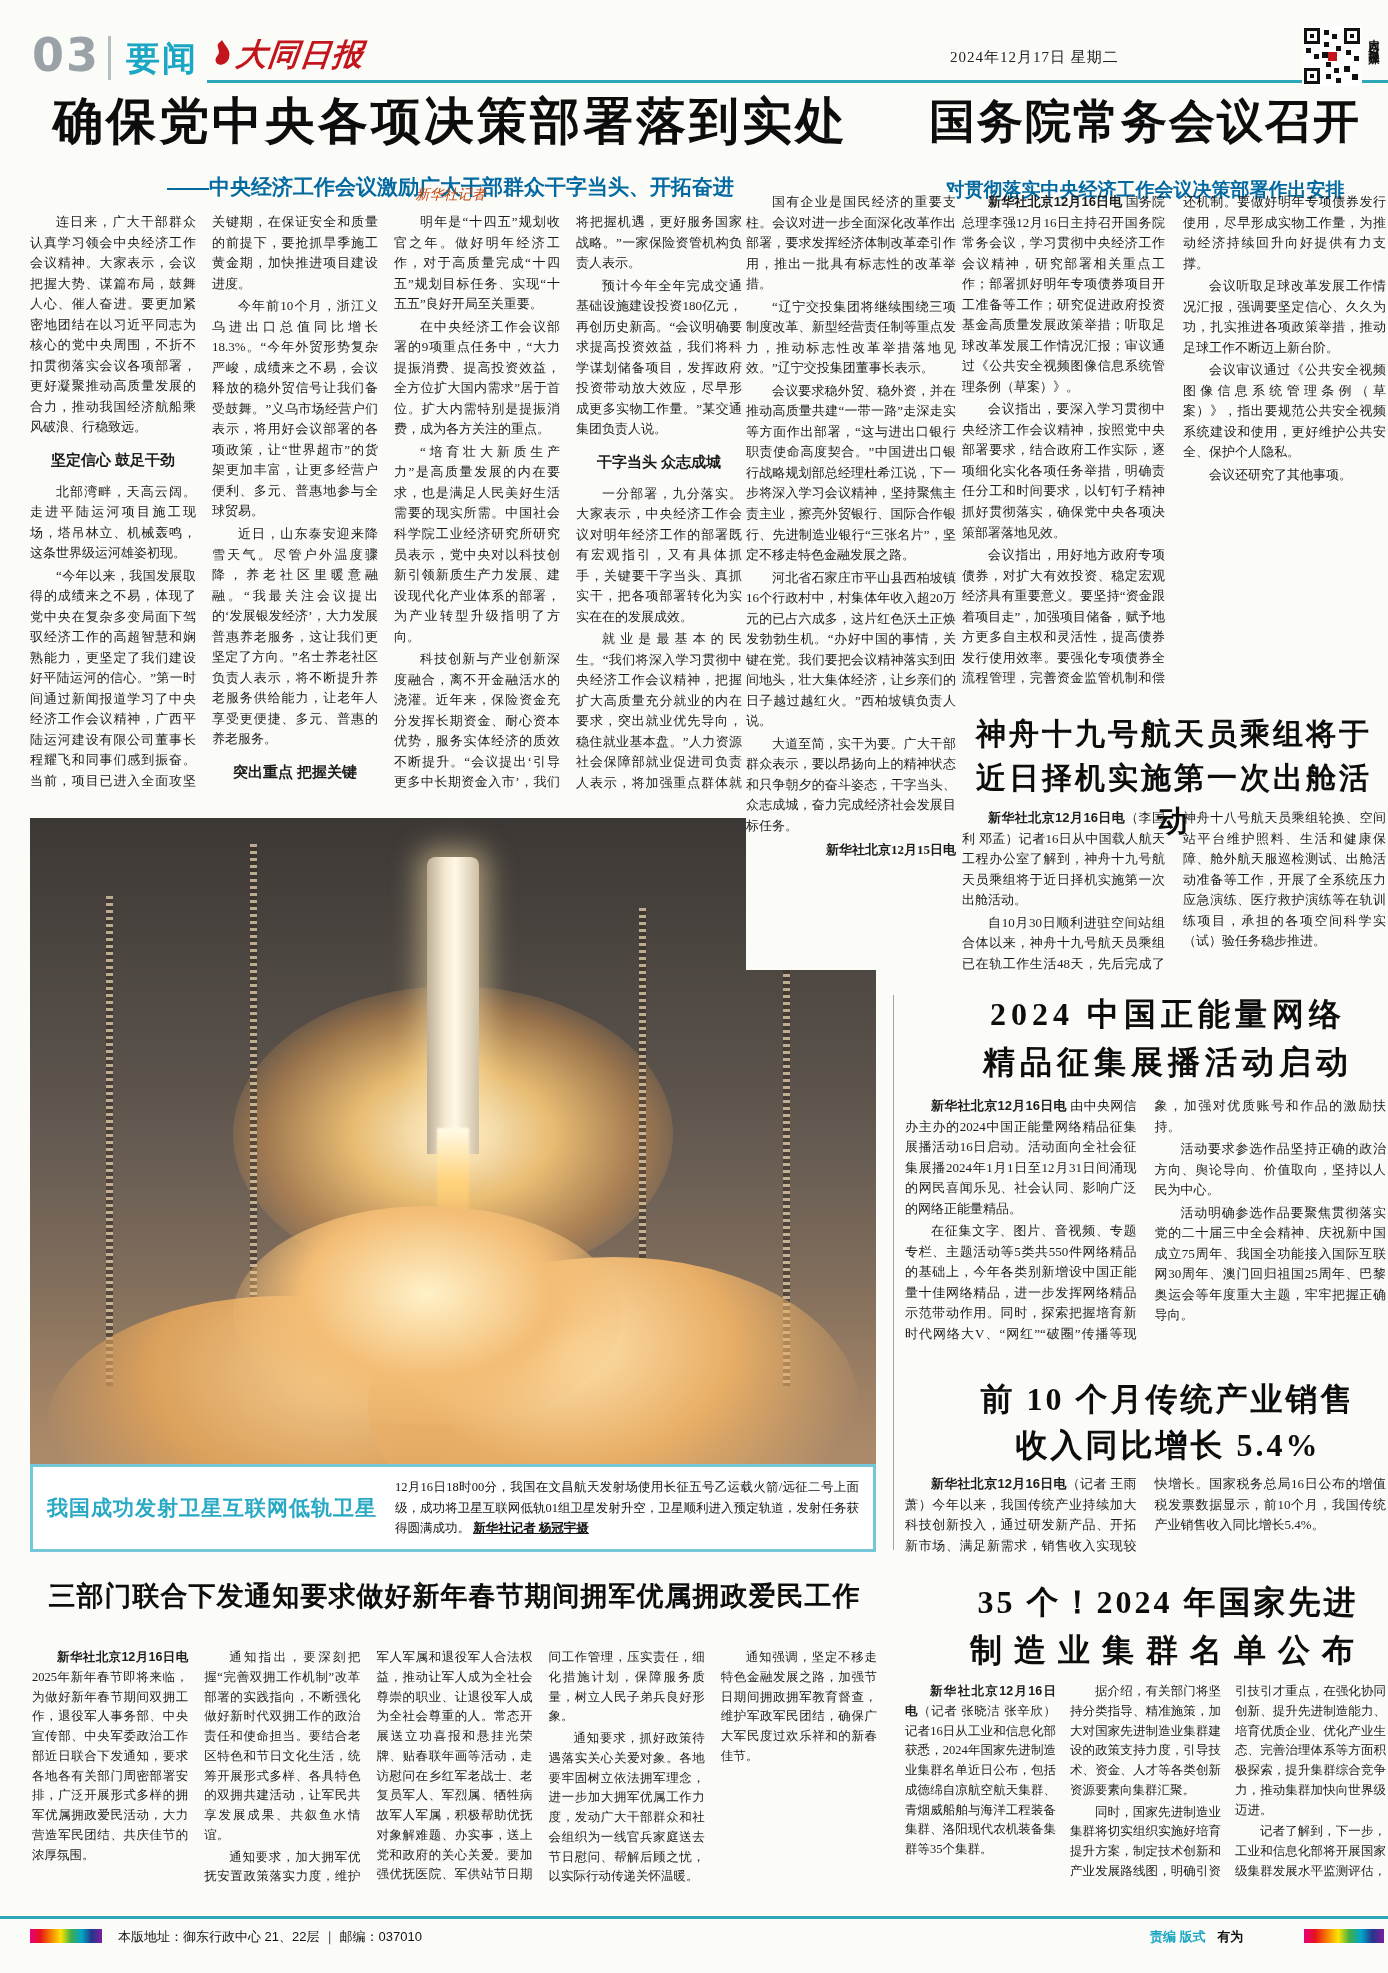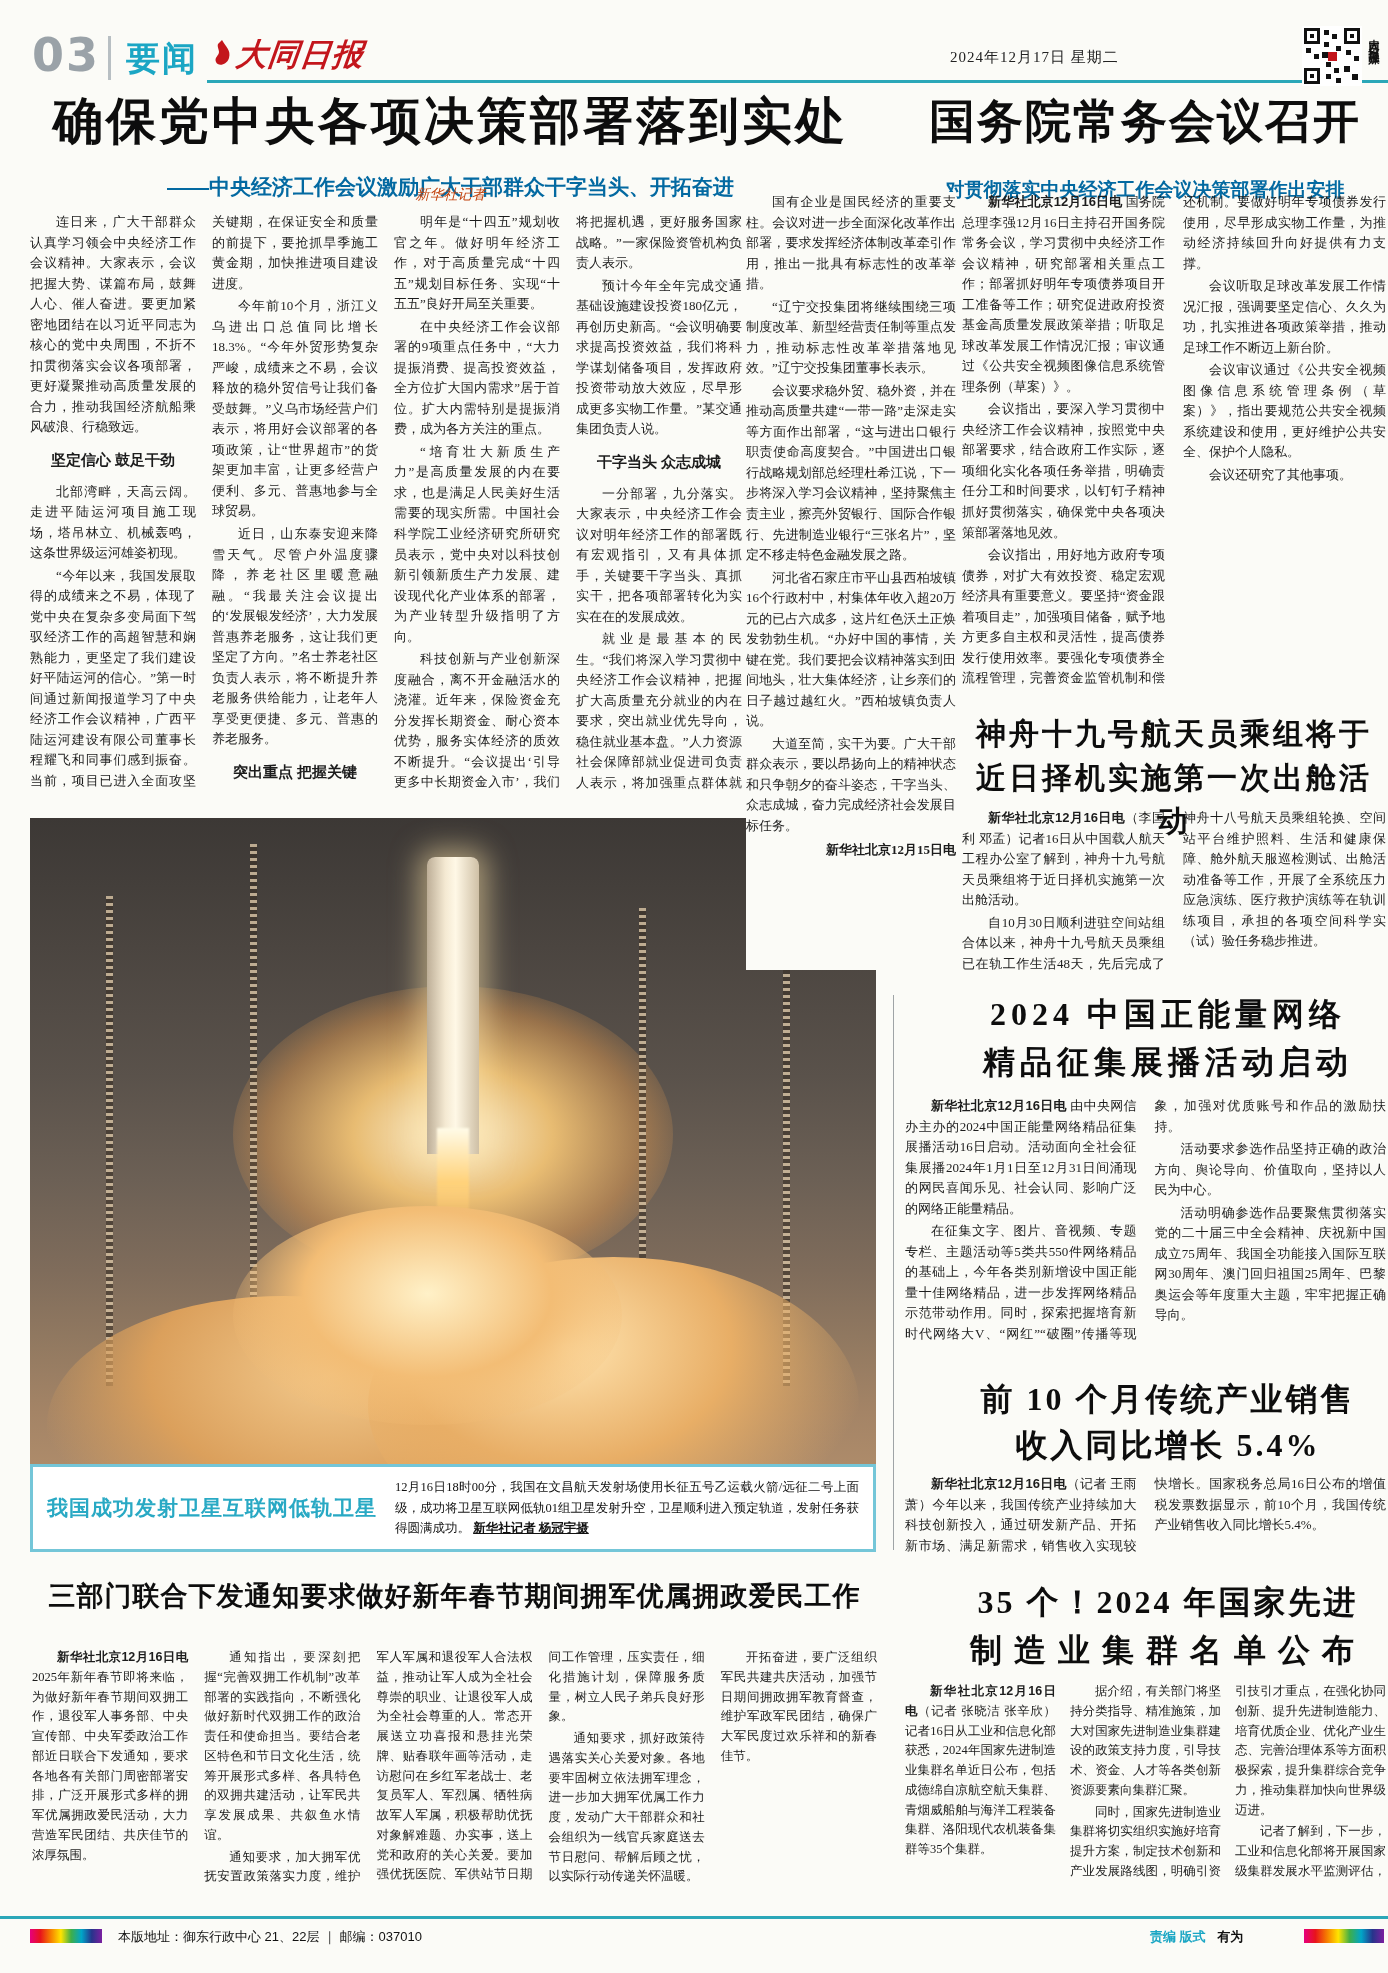--- a/index.html
+++ b/index.html
@@ -201,21 +201,21 @@
       <p class="para">同时，国家先进制造业集群将切实组织实施好培育提升方案，制定技术创新和产业发展路线图，明确引资引技引才重点，在强化协同创新、提升先进制造能力、培育优质企业、优化产业生态、完善治理体系等方面积极探索，提升集群综合竞争力，推动集群加快向世界级迈进。</p>
       <p class="para">记者了解到，下一步，工业和信息化部将开展国家级集群发展水平监测评估，建立集群综合竞争力评价体系，引导集群持续提升创新能力，加快推进新型工业化。</p>
     </div>
 
   <div class="abs h-serif" style="left:32px;top:1578px;width:845px;font-size:27px;letter-spacing:1px;white-space:nowrap;">三部门联合下发通知要求做好新年春节期间拥军优属拥政爱民工作</div>
   <div class="abs body-cols" style="left:32px;top:1648px;width:845px;height:252px;columns:5;column-gap:16px;font-size:12.5px;">
       <p class="para"><b>新华社北京12月16日电</b> 2025年新年春节即将来临，为做好新年春节期间双拥工作，退役军人事务部、中央宣传部、中央军委政治工作部近日联合下发通知，要求各地各有关部门周密部署安排，广泛开展形式多样的拥军优属拥政爱民活动，大力营造军民团结、共庆佳节的浓厚氛围。</p>
       <p class="para">通知指出，要深刻把握“完善双拥工作机制”改革部署的实践指向，不断强化做好新时代双拥工作的政治责任和使命担当。要结合老区特色和节日文化生活，统筹开展形式多样、各具特色的双拥共建活动，让军民共享发展成果、共叙鱼水情谊。</p>
       <p class="para">通知要求，加大拥军优抚安置政策落实力度，维护军人军属和退役军人合法权益，推动让军人成为全社会尊崇的职业、让退役军人成为全社会尊重的人。常态开展送立功喜报和悬挂光荣牌、贴春联年画等活动，走访慰问在乡红军老战士、老复员军人、军烈属、牺牲病故军人军属，积极帮助优抚对象解难题、办实事，送上党和政府的关心关爱。要加强优抚医院、军供站节日期间工作管理，压实责任，细化措施计划，保障服务质量，树立人民子弟兵良好形象。</p>
       <p class="para">通知要求，抓好政策待遇落实关心关爱对象。各地要牢固树立依法拥军理念，进一步加大拥军优属工作力度，发动广大干部群众和社会组织为一线官兵家庭送去节日慰问、帮解后顾之忧，以实际行动传递关怀温暖。</p>
-      <p class="para">开拓奋进，要广泛组织军民共建共庆活动，加强节日期间拥政拥军教育督查，维护军政军民团结，确保广大军民度过欢乐祥和的新春佳节。</p>
+      <p class="para">通知强调，坚定不移走特色金融发展之路，加强节日期间拥政拥军教育督查，维护军政军民团结，确保广大军民度过欢乐祥和的新春佳节。</p>
     </div>
 
   <div class="abs teal-line" style="left:0;top:1916px;width:1388px;"></div>
   <div class="abs rainbow" style="left:30px;top:1929px;width:72px;height:14px;"></div>
   <div class="abs foot-text" style="left:118px;top:1928px;">本版地址：御东行政中心 21、22层 ｜ 邮编：037010</div>
   <div class="abs foot-text" style="left:1150px;top:1928px;">
     <span class="foot-ed-teal">责编 版式</span>
     <span class="foot-ed-name">有为</span>
   </div>
   <div class="abs rainbow" style="left:1304px;top:1929px;width:80px;height:14px;"></div>

